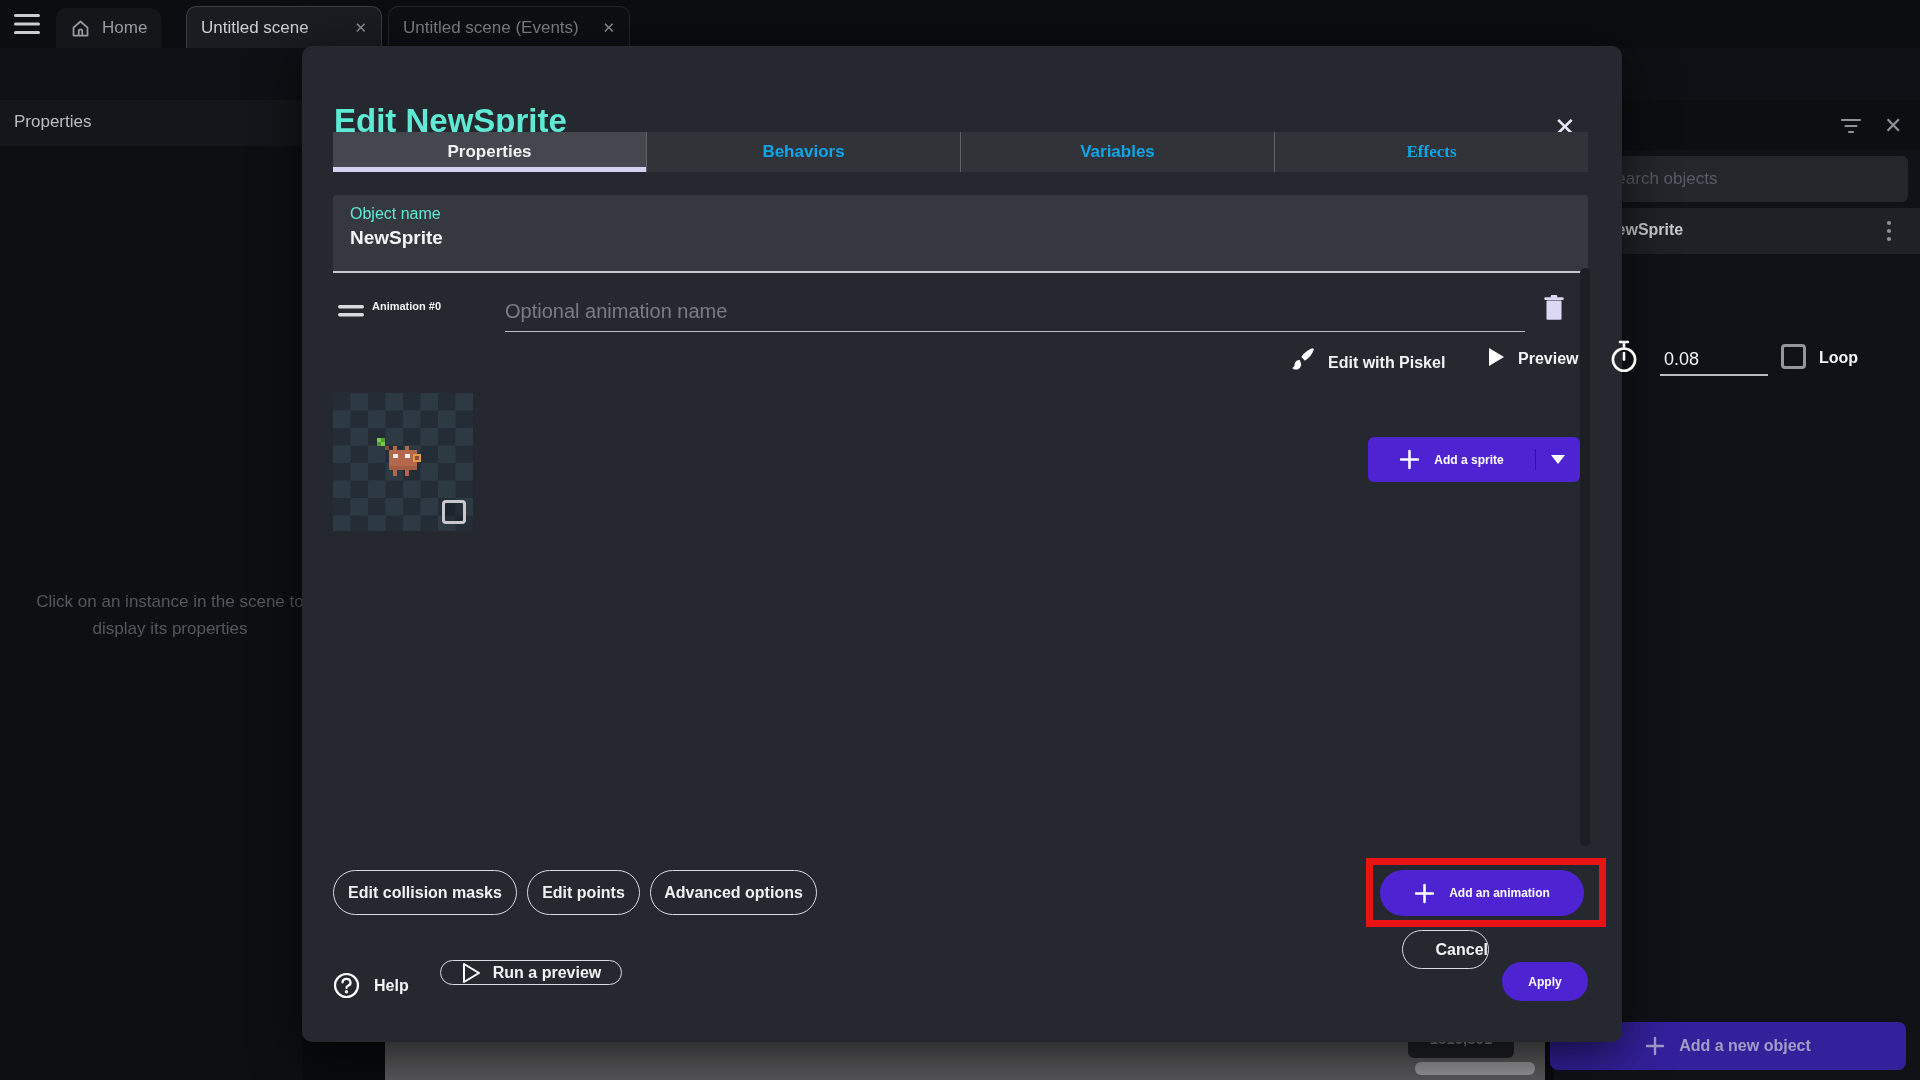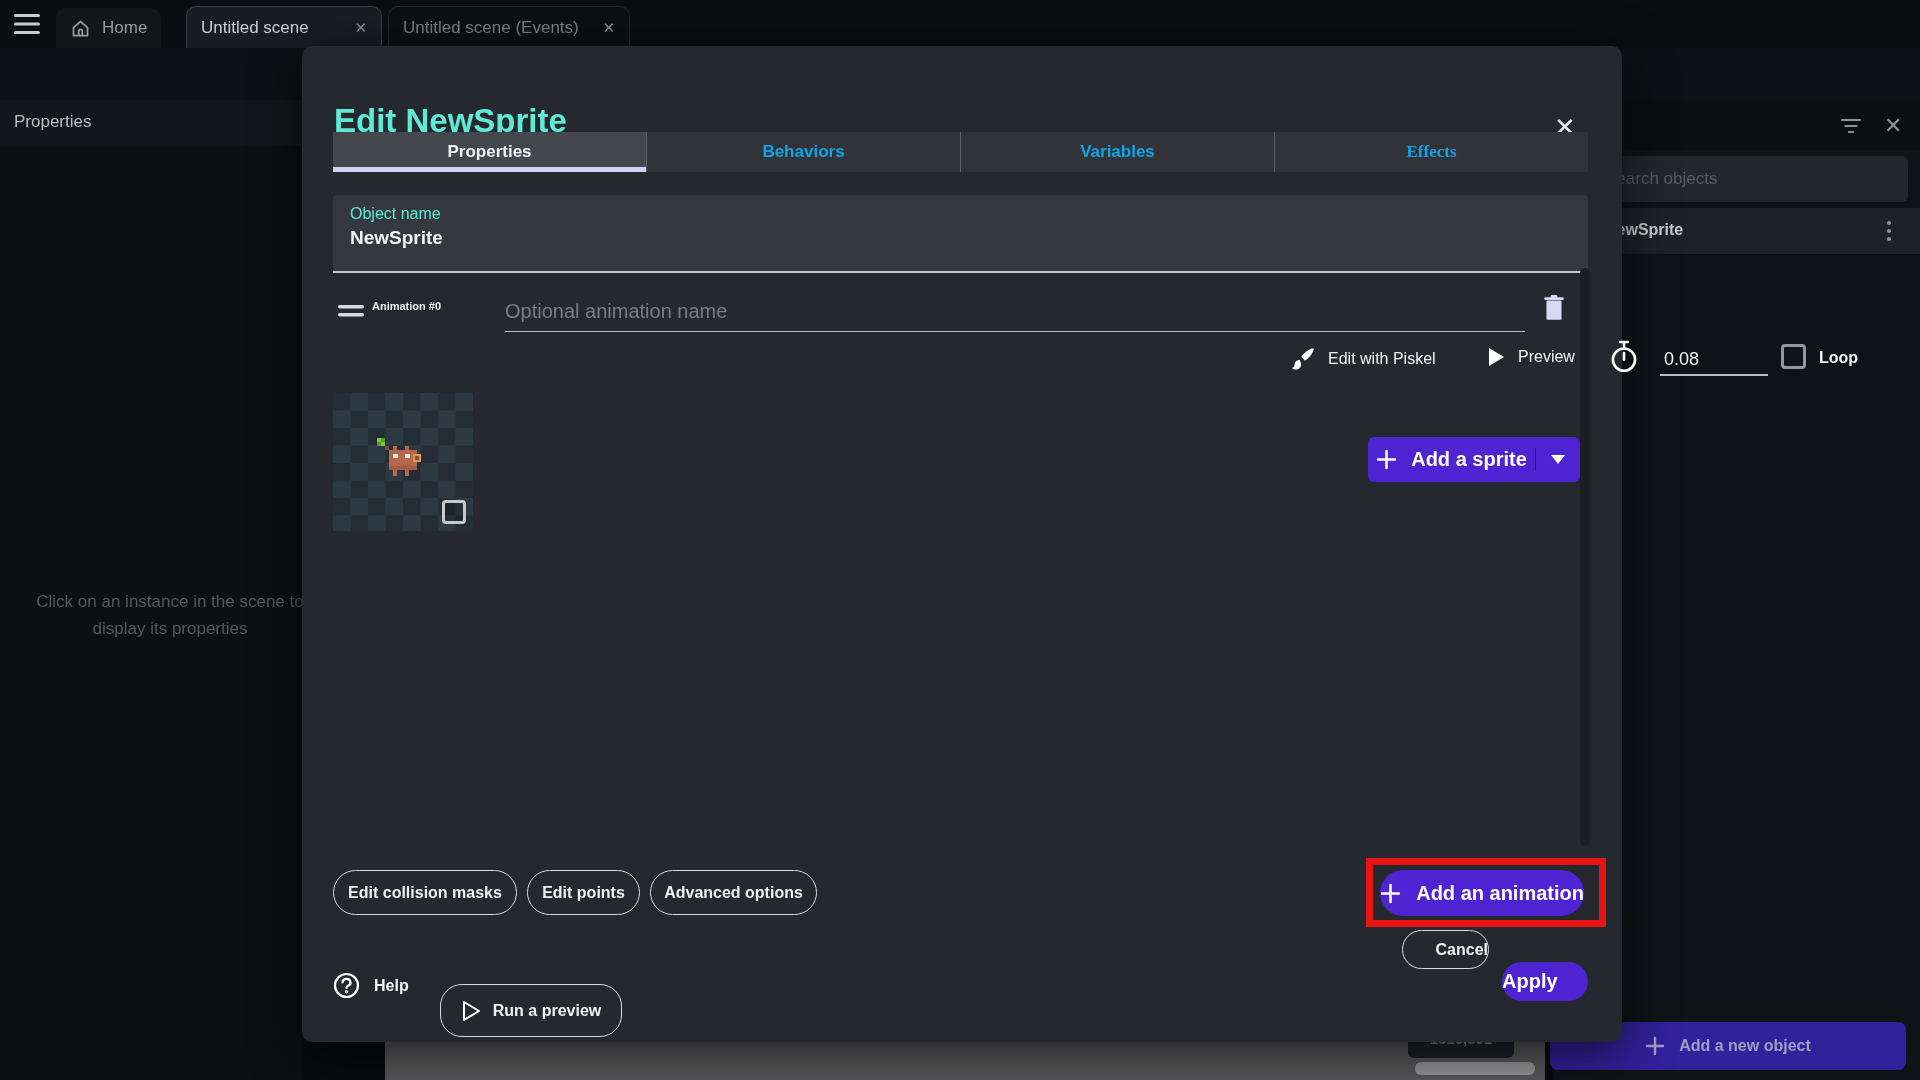--- a/index.html
+++ b/index.html
@@ -72,55 +72,55 @@
 
   .anim-row { left:31px; top:246px; width:1255px; height:46px; }
   #drag-handle { left:5px; top:13px; width:26px; height:12px; color:#d8dade; cursor:grab; }
   #anim-label { left:39px; top:8px; font-size:11px; font-weight:bold; color:#eef0f2; }
   #anim-name { left:172px; top:0px; width:1020px; height:40px; background:transparent;
       border:none; border-bottom:1px solid #b9bcc3; outline:none; font-size:20px; color:#d7d9dd; font-family:inherit; }
   #anim-name::placeholder { color:#787d85; }
   #anim-trash { left:1208px; top:2px; width:28px; height:30px; color:#dcd7f4; cursor:pointer; }
 
   #piskel-row { left:31px; top:296px; width:1255px; height:42px; color:#f3f3f5; }
-  .prow-btn { display:inline-flex; align-items:center; gap:12px; font-size:16px; font-weight:normal;
+  .prow-btn { display:inline-flex; align-items:flex-end; gap:12px; font-size:16px; font-weight:bold;
       color:#f3f3f5; cursor:pointer; }
   #fps-input { width:108px; height:32px; background:transparent; border:none; outline:none;
       border-bottom:2px solid #b9bcc3; font-size:18px; color:#f3f3f5; font-family:inherit; padding-left:4px; }
   .checkbox { width:25px; height:25px; border:3px solid #94969c; border-radius:4px; background:transparent; cursor:pointer; }
 
   #thumb { left:31px; top:347px; width:140px; height:138px; background-color:#242d35;
       background-image:
         linear-gradient(45deg,#2e3a43 25%,transparent 25%,transparent 75%,#2e3a43 75%),
         linear-gradient(45deg,#2e3a43 25%,transparent 25%,transparent 75%,#2e3a43 75%);
       background-size:35px 35px; background-position:0 0,17.5px 17.5px; cursor:pointer; }
   #thumb-check { left:109px; top:107px; width:24px; height:24px; border:3px solid #c9c9cd;
       border-radius:4px; background:rgba(10,12,16,.25); cursor:pointer; }
 
-  .btn-purple { background:#4e23d1; color:#ffffff; font-weight:bold; font-size:20px; border:none;
-      display:inline-flex; align-items:center; justify-content:space-between; cursor:pointer; font-family:inherit; }
+  .btn-purple { background:#4e23d1; color:#ffffff; font-weight:bold; font-size:12px; border:none;
+      display:inline-flex; align-items:center; justify-content:center; cursor:pointer; font-family:inherit; }
   #add-sprite { left:1066px; top:391px; width:212px; height:45px; border-radius:6px; display:flex; }
   #add-sprite-main { flex:1; display:flex; align-items:center; justify-content:center; gap:14px;
       border-right:1px solid rgba(0,0,0,.35); }
   #add-sprite-caret { width:44px; display:flex; align-items:center; justify-content:center; }
 
   .btn-outline { border:1.5px solid #d9dadd; border-radius:23px; background:transparent; color:#f1f1f3;
       font-size:16px; font-weight:bold; display:inline-flex; align-items:center; justify-content:center;
       gap:12px; cursor:pointer; font-family:inherit; }
   #btn-collision { left:31px; top:824px; width:184px; height:45px; }
   #btn-points   { left:225px; top:824px; width:113px; height:45px; }
   #btn-advanced { left:348px; top:824px; width:167px; height:45px; }
 
   #red-box { left:1064px; top:812px; width:240px; height:69px; border:7px solid #e81414; z-index:12; }
   #btn-add-anim { position:absolute; left:7px; top:5px; width:204px; height:46px; border-radius:23px;
       gap:14px; }
 
   #btn-help { left:31px; top:918px; width:110px; height:43px; display:inline-flex; align-items:center;
       gap:14px; color:#f3f3f5; font-size:16px; font-weight:bold; cursor:pointer; }
-  #btn-runprev { left:138px; top:914px; width:182px; height:53px; border-radius:22px;margin-top:24px; }
+  #btn-runprev { left:138px; top:914px; width:182px; height:25px; border-radius:22px; }
   #btn-cancel { left:1100px; top:884px; width:87px; height:39px; border-radius:20px;justify-content:flex-end; }
   #btn-apply  { left:1200px; top:916px; width:86px; height:39px; border-radius:20px; }
 
   #modal-scrollthumb { left:1278px; top:222px; width:10px; height:578px; background:#1c1e23; border-radius:5px; }
 
   svg { display:block; }
 </style>
 </head>
 <body>
 

